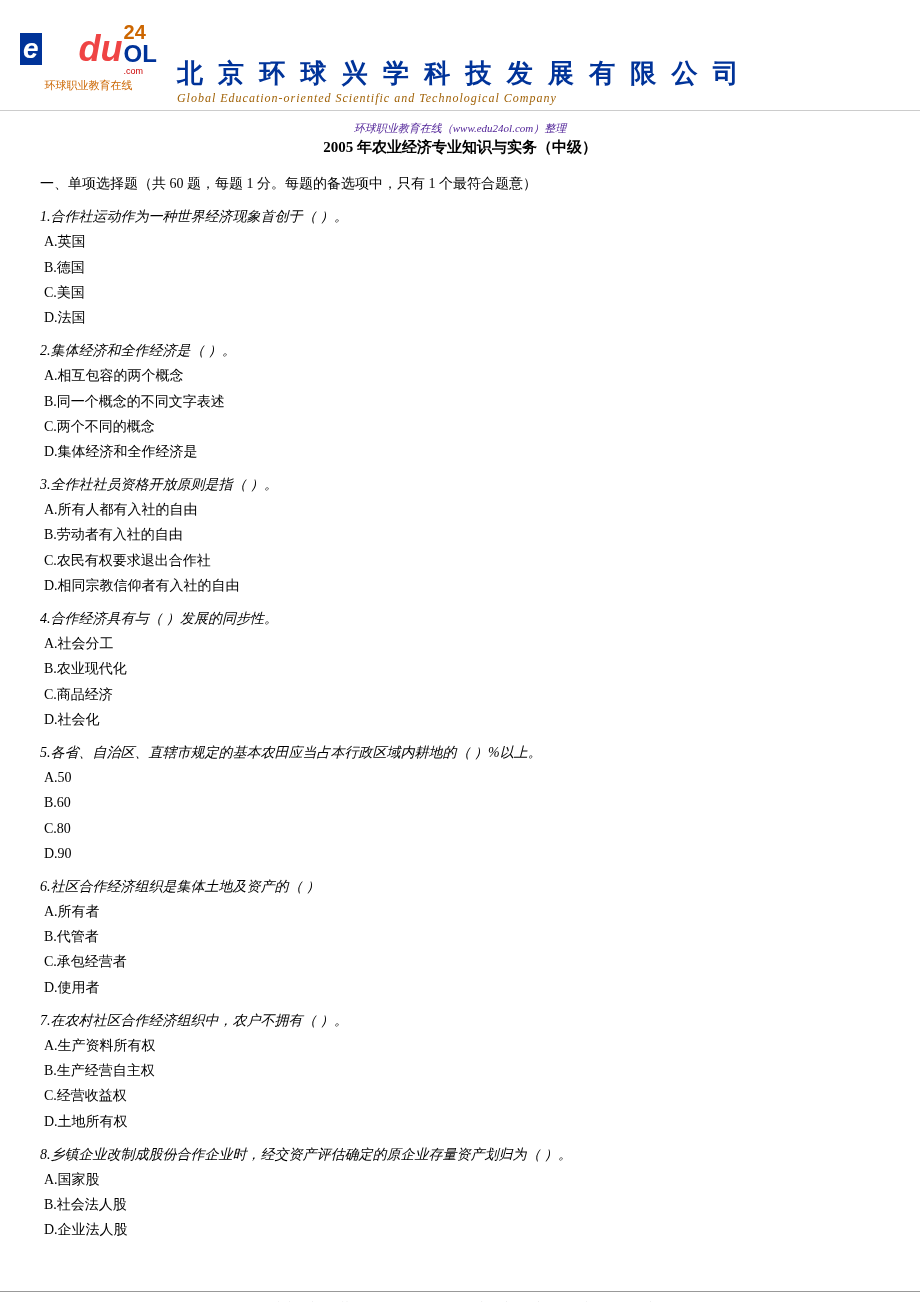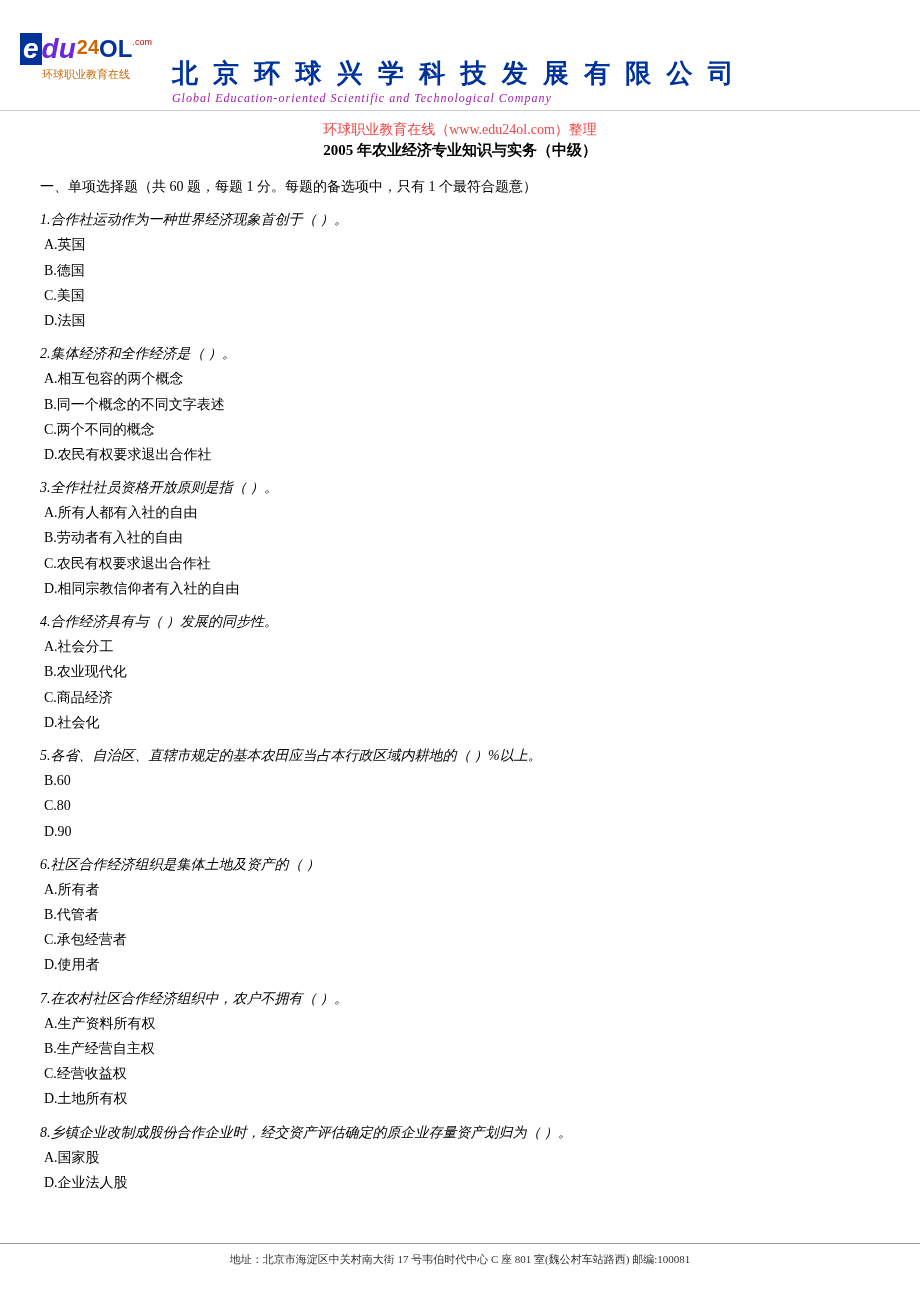--- a/index.html
+++ b/index.html
@@ -32,29 +32,30 @@
     .logo-e {
       background: #003399;
       color: #fff;
       font-size: 28px;
       font-weight: bold;
       font-style: italic;
       padding: 0 3px;
       font-family: Arial, sans-serif;
     }
     .logo-du {
-      color: #6d28d9;
-      font-size: 28px;
+      color: #ef4444;
+      font-size: 36px;
       font-weight: bold;
       font-style: italic;
       font-family: Arial, sans-serif;
+      margin-left: 37px;
     }
     .logo-24ol {
       display: flex;
-      flex-direction: row;
+      flex-direction: column;
       font-size: 11px;
       color: #003399;
       font-family: Arial, sans-serif;
       margin-left: 1px;
     }
     .logo-24ol .com-text {
       color: #cc0000;
       font-size: 9px;
     }
     .logo-subtitle {
@@ -70,35 +71,36 @@
     .company-cn {
       font-size: 26px;
       color: #003399;
       font-weight: bold;
       letter-spacing: 4px;
       font-family: "SimHei", "黑体", sans-serif;
       margin-top: 48px;
     }
     .company-en {
       font-size: 12px;
-      color: #a21caf;
+      color: #a16207;
       font-style: italic;
       letter-spacing: 1px;
     }
 
     
     .content {
       padding: 10px 40px 20px 40px;
     }
 
     .page-title {
       text-align: center;
-      font-size: 14px;
+      font-size: 11px;
       margin-bottom: 2px;
-      color: #ef4444;
+      color: #4c1d95;
+      font-style: italic;
     }
 
     .exam-title {
       text-align: center;
       font-size: 15px;
       font-weight: bold;
       margin-bottom: 14px;
       color: #000;
     }
 
@@ -171,38 +173,39 @@
         <div class="option">A.英国</div>
         <div class="option">B.德国</div>
         <div class="option">C.美国</div>
         <div class="option">D.法国</div>
       </div>
       <div class="question-block">
         <div class="question-title">2.集体经济和全作经济是（   ）。</div>
         <div class="option">A.相互包容的两个概念</div>
         <div class="option">B.同一个概念的不同文字表述</div>
         <div class="option">C.两个不同的概念</div>
-        <div class="option">D.农民有权要求退出合作社</div>
+        <div class="option">D.集体经济和全作经济是</div>
       </div>
       <div class="question-block">
         <div class="question-title">3.全作社社员资格开放原则是指（   ）。</div>
         <div class="option">A.所有人都有入社的自由</div>
         <div class="option">B.劳动者有入社的自由</div>
         <div class="option">C.农民有权要求退出合作社</div>
         <div class="option">D.相同宗教信仰者有入社的自由</div>
       </div>
       <div class="question-block">
         <div class="question-title">4.合作经济具有与（   ）发展的同步性。</div>
         <div class="option">A.社会分工</div>
         <div class="option">B.农业现代化</div>
         <div class="option">C.商品经济</div>
         <div class="option">D.社会化</div>
       </div>
       <div class="question-block">
         <div class="question-title">5.各省、自治区、直辖市规定的基本农田应当占本行政区域内耕地的（   ）%以上。</div>
+        <div class="option">A.50</div>
         <div class="option">B.60</div>
         <div class="option">C.80</div>
         <div class="option">D.90</div>
       </div>
       <div class="question-block">
         <div class="question-title">6.社区合作经济组织是集体土地及资产的（   ）</div>
         <div class="option">A.所有者</div>
         <div class="option">B.代管者</div>
         <div class="option">C.承包经营者</div>
         <div class="option">D.使用者</div>
@@ -210,20 +213,21 @@
       <div class="question-block">
         <div class="question-title">7.在农村社区合作经济组织中，农户不拥有（   ）。</div>
         <div class="option">A.生产资料所有权</div>
         <div class="option">B.生产经营自主权</div>
         <div class="option">C.经营收益权</div>
         <div class="option">D.土地所有权</div>
       </div>
       <div class="question-block">
         <div class="question-title">8.乡镇企业改制成股份合作企业时，经交资产评估确定的原企业存量资产划归为（   ）。</div>
         <div class="option">A.国家股</div>
+        <div class="option">B.社会法人股</div>
         <div class="option">D.企业法人股</div>
       </div>
     </div>
 
 </div>
 
 <div class="footer">
   <div>地址：北京市海淀区中关村南大街 17 号韦伯时代中心 C 座 801 室(魏公村车站路西)   邮编:100081</div>
 
 </div>

